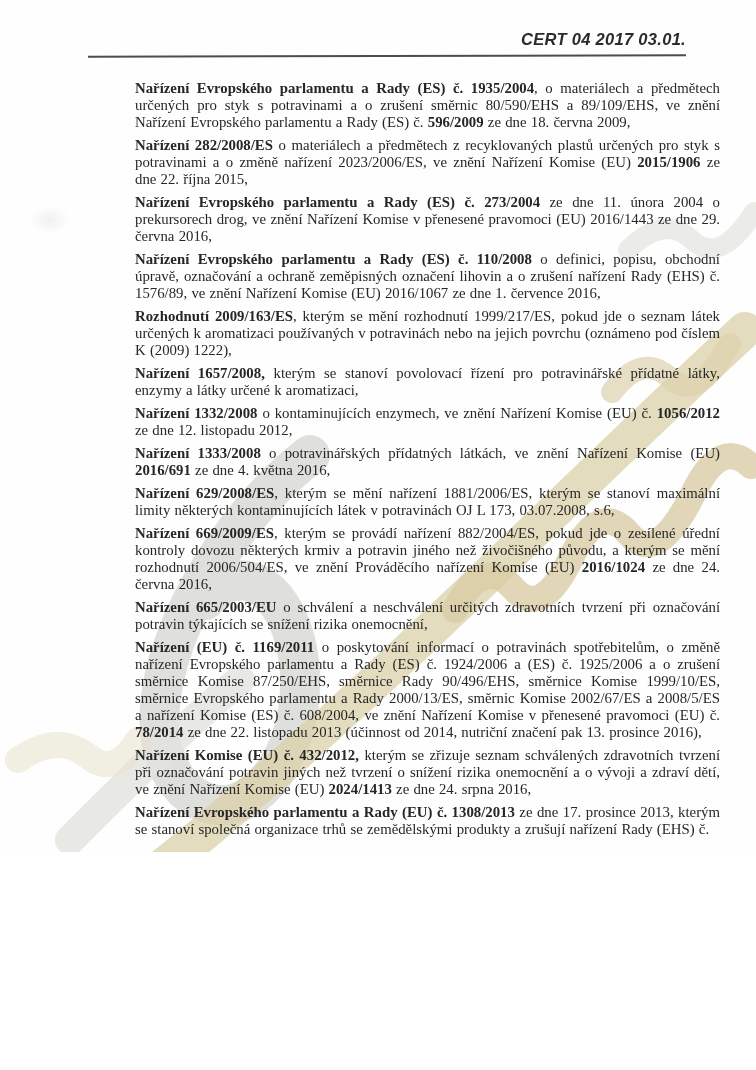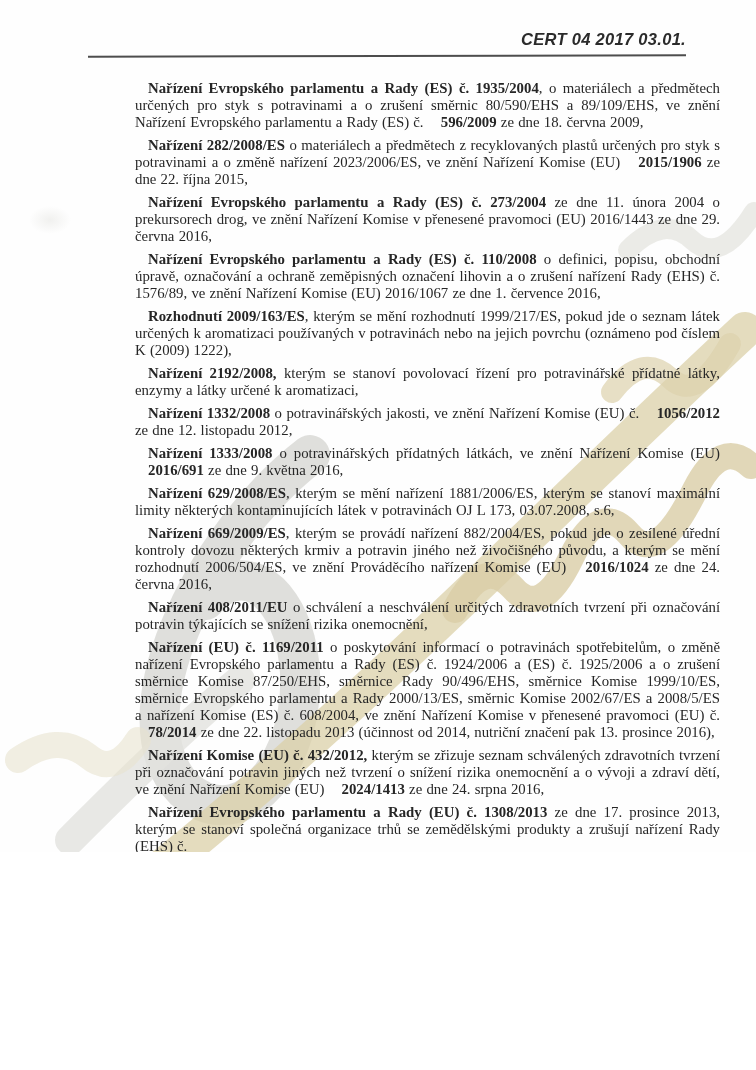--- a/index.html
+++ b/index.html
@@ -66,21 +66,20 @@
   .item {
     position: relative;
     margin-bottom: 6px;
     text-align: justify;
     font-size: 14.8px;
     line-height: 17px;
     word-spacing: 0.5px;
   }
   .item .b {
     font-weight: bold;
-    margin-left: 13px;
   }
   .footer-rule {
     position: absolute;
     top: 994px;
     left: 73px;
     width: 627px;
     height: 2px;
     background: #4d4d4d;
     transform: rotate(-0.25deg);
     z-index: 2;
@@ -148,47 +147,47 @@
       <span><span class="b">Nařízení Evropského parlamentu a Rady (ES) č. 110/2008</span><span> o definici, popisu, obchodní úpravě, označování a ochraně zeměpisných označení lihovin a o zrušení nařízení Rady (EHS) č. 1576/89, ve znění Nařízení Komise (EU) 2016/1067 ze dne 1. července 2016,</span></span>
     </div>
 
     <div class="item">
       
       <span><span class="b">Rozhodnutí 2009/163/ES</span><span>, kterým se mění rozhodnutí 1999/217/ES, pokud jde o seznam látek určených k aromatizaci používaných v potravinách nebo na jejich povrchu (oznámeno pod číslem K (2009) 1222),</span></span>
     </div>
 
     <div class="item">
       
-      <span><span class="b">Nařízení 2192/2008,</span><span> kterým se stanoví povolovací řízení pro potravinářské přídatné látky, enzymy a látky určené k aromatizaci,</span></span>
-    </div>
-
-    <div class="item">
-      
-      <span><span class="b">Nařízení 1332/2008</span><span> o potravinářských jakosti, ve znění Nařízení Komise (EU) č. </span><span class="b">1056/2012</span><span> ze dne 12. listopadu 2012,</span></span>
-    </div>
-
-    <div class="item">
-      
-      <span><span class="b">Nařízení 1333/2008</span><span> o potravinářských přídatných látkách, ve znění Nařízení Komise (EU) </span><span class="b">2016/691</span><span> ze dne 9. května 2016,</span></span>
+      <span><span class="b">Nařízení 1657/2008,</span><span> kterým se stanoví povolovací řízení pro potravinářské přídatné látky, enzymy a látky určené k aromatizaci,</span></span>
+    </div>
+
+    <div class="item">
+      
+      <span><span class="b">Nařízení 1332/2008</span><span> o kontaminujících enzymech, ve znění Nařízení Komise (EU) č. </span><span class="b">1056/2012</span><span> ze dne 12. listopadu 2012,</span></span>
+    </div>
+
+    <div class="item">
+      
+      <span><span class="b">Nařízení 1333/2008</span><span> o potravinářských přídatných látkách, ve znění Nařízení Komise (EU) </span><span class="b">2016/691</span><span> ze dne 4. května 2016,</span></span>
     </div>
 
 
     <div class="item">
       
       <span><span class="b">Nařízení 629/2008/ES</span><span>, kterým se mění nařízení 1881/2006/ES, kterým se stanoví maximální limity některých kontaminujících látek v potravinách OJ L 173, 03.07.2008, s.6,</span></span>
     </div>
 
     <div class="item">
       
       <span><span class="b">Nařízení 669/2009/ES</span><span>, kterým se provádí nařízení 882/2004/ES, pokud jde o zesílené úřední kontroly dovozu některých krmiv a potravin jiného než živočišného původu, a kterým se mění rozhodnutí 2006/504/ES, ve znění Prováděcího nařízení Komise (EU) </span><span class="b">2016/1024</span><span> ze dne 24. června 2016,</span></span>
     </div>
 
     <div class="item">
       
-      <span><span class="b">Nařízení 408/2011/EU</span><span> o schválení a neschválení určitých zdravotních tvrzení při označování potravin týkajících se snížení rizika onemocnění,</span></span>
+      <span><span class="b">Nařízení 665/2003/EU</span><span> o schválení a neschválení určitých zdravotních tvrzení při označování potravin týkajících se snížení rizika onemocnění,</span></span>
     </div>
 
 
     <div class="item">
       
       <span><span class="b">Nařízení (EU) č. 1169/2011</span><span> o poskytování informací o potravinách spotřebitelům, o změně nařízení Evropského parlamentu a Rady (ES) č. 1924/2006 a (ES) č. 1925/2006 a o zrušení směrnice Komise 87/250/EHS, směrnice Rady 90/496/EHS, směrnice Komise 1999/10/ES, směrnice Evropského parlamentu a Rady 2000/13/ES, směrnic Komise 2002/67/ES a 2008/5/ES a nařízení Komise (ES) č. 608/2004, ve znění Nařízení Komise v přenesené pravomoci (EU) č. </span><span class="b">78/2014</span><span> ze dne 22. listopadu 2013 (účinnost od 2014, nutriční značení pak 13. prosince 2016),</span></span>
     </div>
 
     <div class="item">
       

